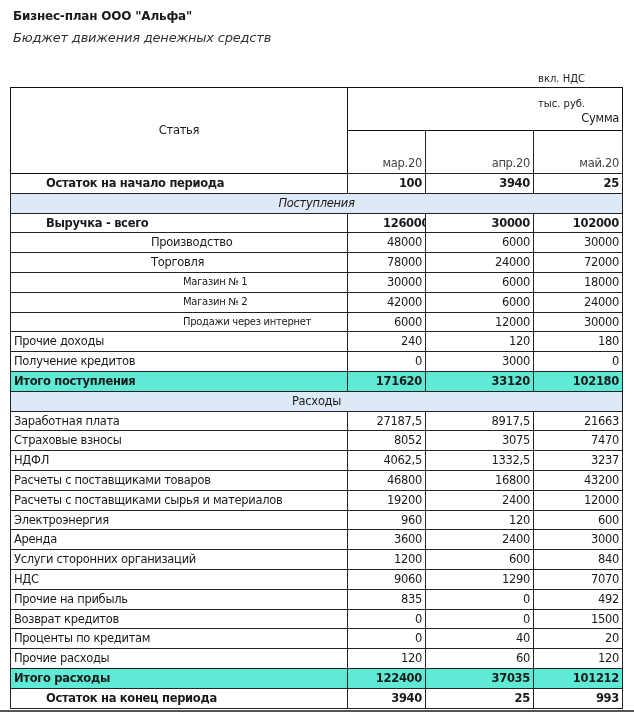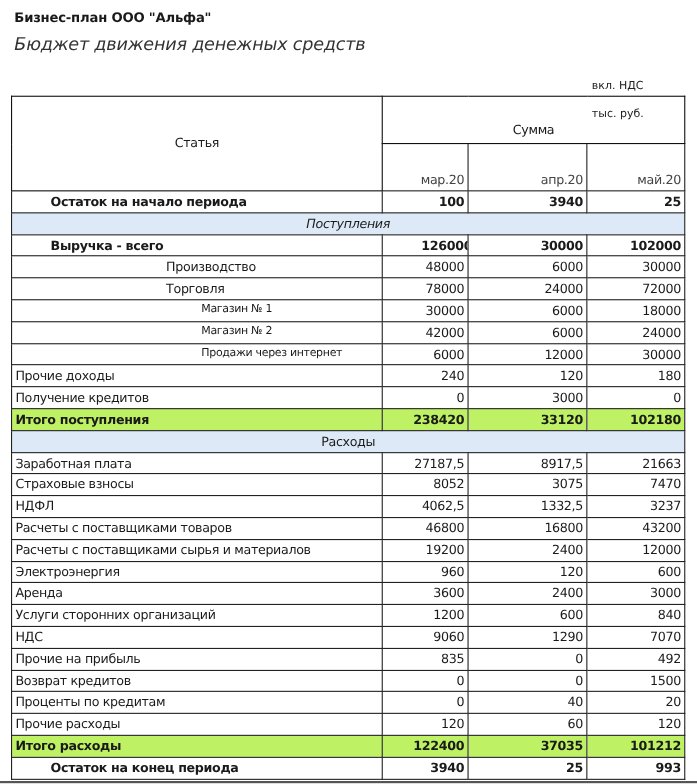--- a/index.html
+++ b/index.html
@@ -1,34 +1,34 @@
 <!DOCTYPE html>
 <html><head>
 <meta charset="utf-8">
 <style>
   html, body { margin:0; padding:0; background:#ffffff; }
   body { width:634px; height:713px; position:relative; overflow:hidden;
          font-family:"DejaVu Sans", "Liberation Sans", sans-serif; color:#1a1a1a; }
   .title { position:absolute; left:13px; top:9px; font-size:12px; font-weight:bold; letter-spacing:-0.2px; }
-  .subtitle { position:absolute; left:13px; top:30px; font-size:16px; font-style:italic; color:#333; letter-spacing:-0.2px; }
+  .subtitle { position:absolute; left:13px; top:30px; font-size:13px; font-style:italic; color:#333; letter-spacing:-0.2px; }
   .unit { position:absolute; left:538px; font-size:10px; color:#222; }
   .unit.u1 { top:54px;margin-top:44px; }
   .unit.u2 { top:73px; }
   table { position:absolute; left:10px; top:87px; border-collapse:collapse; table-layout:fixed;
           width:612px; font-size:11.5px; letter-spacing:-0.3px; }
   td { border:1px solid #222; padding:0 3px; height:18.8px; line-height:18.8px;
        white-space:nowrap; overflow:hidden; }
   td.num { text-align:right; }
   td.hdr-stat { text-align:center; vertical-align:middle; height:84px; border:1.5px solid #111; }
-  td.hdr-sum { text-align:center; vertical-align:bottom; height:40px; border:1.5px solid #111; padding-bottom:2px; }
+  td.hdr-sum { text-align:right; vertical-align:bottom; height:40px; border:1.5px solid #111; padding-bottom:2px; }
   td.hdr-month { text-align:right; vertical-align:bottom; height:42px; color:#444; }
   tr.bold td { font-weight:bold;padding-left:35px; }
   tr.section td { background:#dde9f6; text-align:center; }
   tr.section.italic td { font-style:italic; }
-  tr.total td { background:#bef264; font-weight:bold; }
+  tr.total td { background:#5eead4; font-weight:bold; }
   td.indent1 { padding-left:140px; }
   td.indent2 { padding-left:172px; font-size:10px; }
   .bottom-line { position:absolute; left:0; top:710px; width:634px; height:2px; background:#555; }
 </style>
 </head>
 <body>
 
 <div class="title">Бизнес-план ООО "Альфа"</div>
 <div class="subtitle">Бюджет движения денежных средств</div>
 <div class="unit u1">тыс. руб.</div>
@@ -103,21 +103,21 @@
         <td class="num">180</td>
       </tr>
       <tr>
         <td>Получение кредитов</td>
         <td class="num">0</td>
         <td class="num">3000</td>
         <td class="num">0</td>
       </tr>
       <tr class="total">
         <td>Итого поступления</td>
-        <td class="num">238420</td>
+        <td class="num">171620</td>
         <td class="num">33120</td>
         <td class="num">102180</td>
       </tr>
       <tr class="section">
         <td colspan="4">Расходы</td>
       </tr>
       <tr>
         <td>Заработная плата</td>
         <td class="num">27187,5</td>
         <td class="num">8917,5</td>

